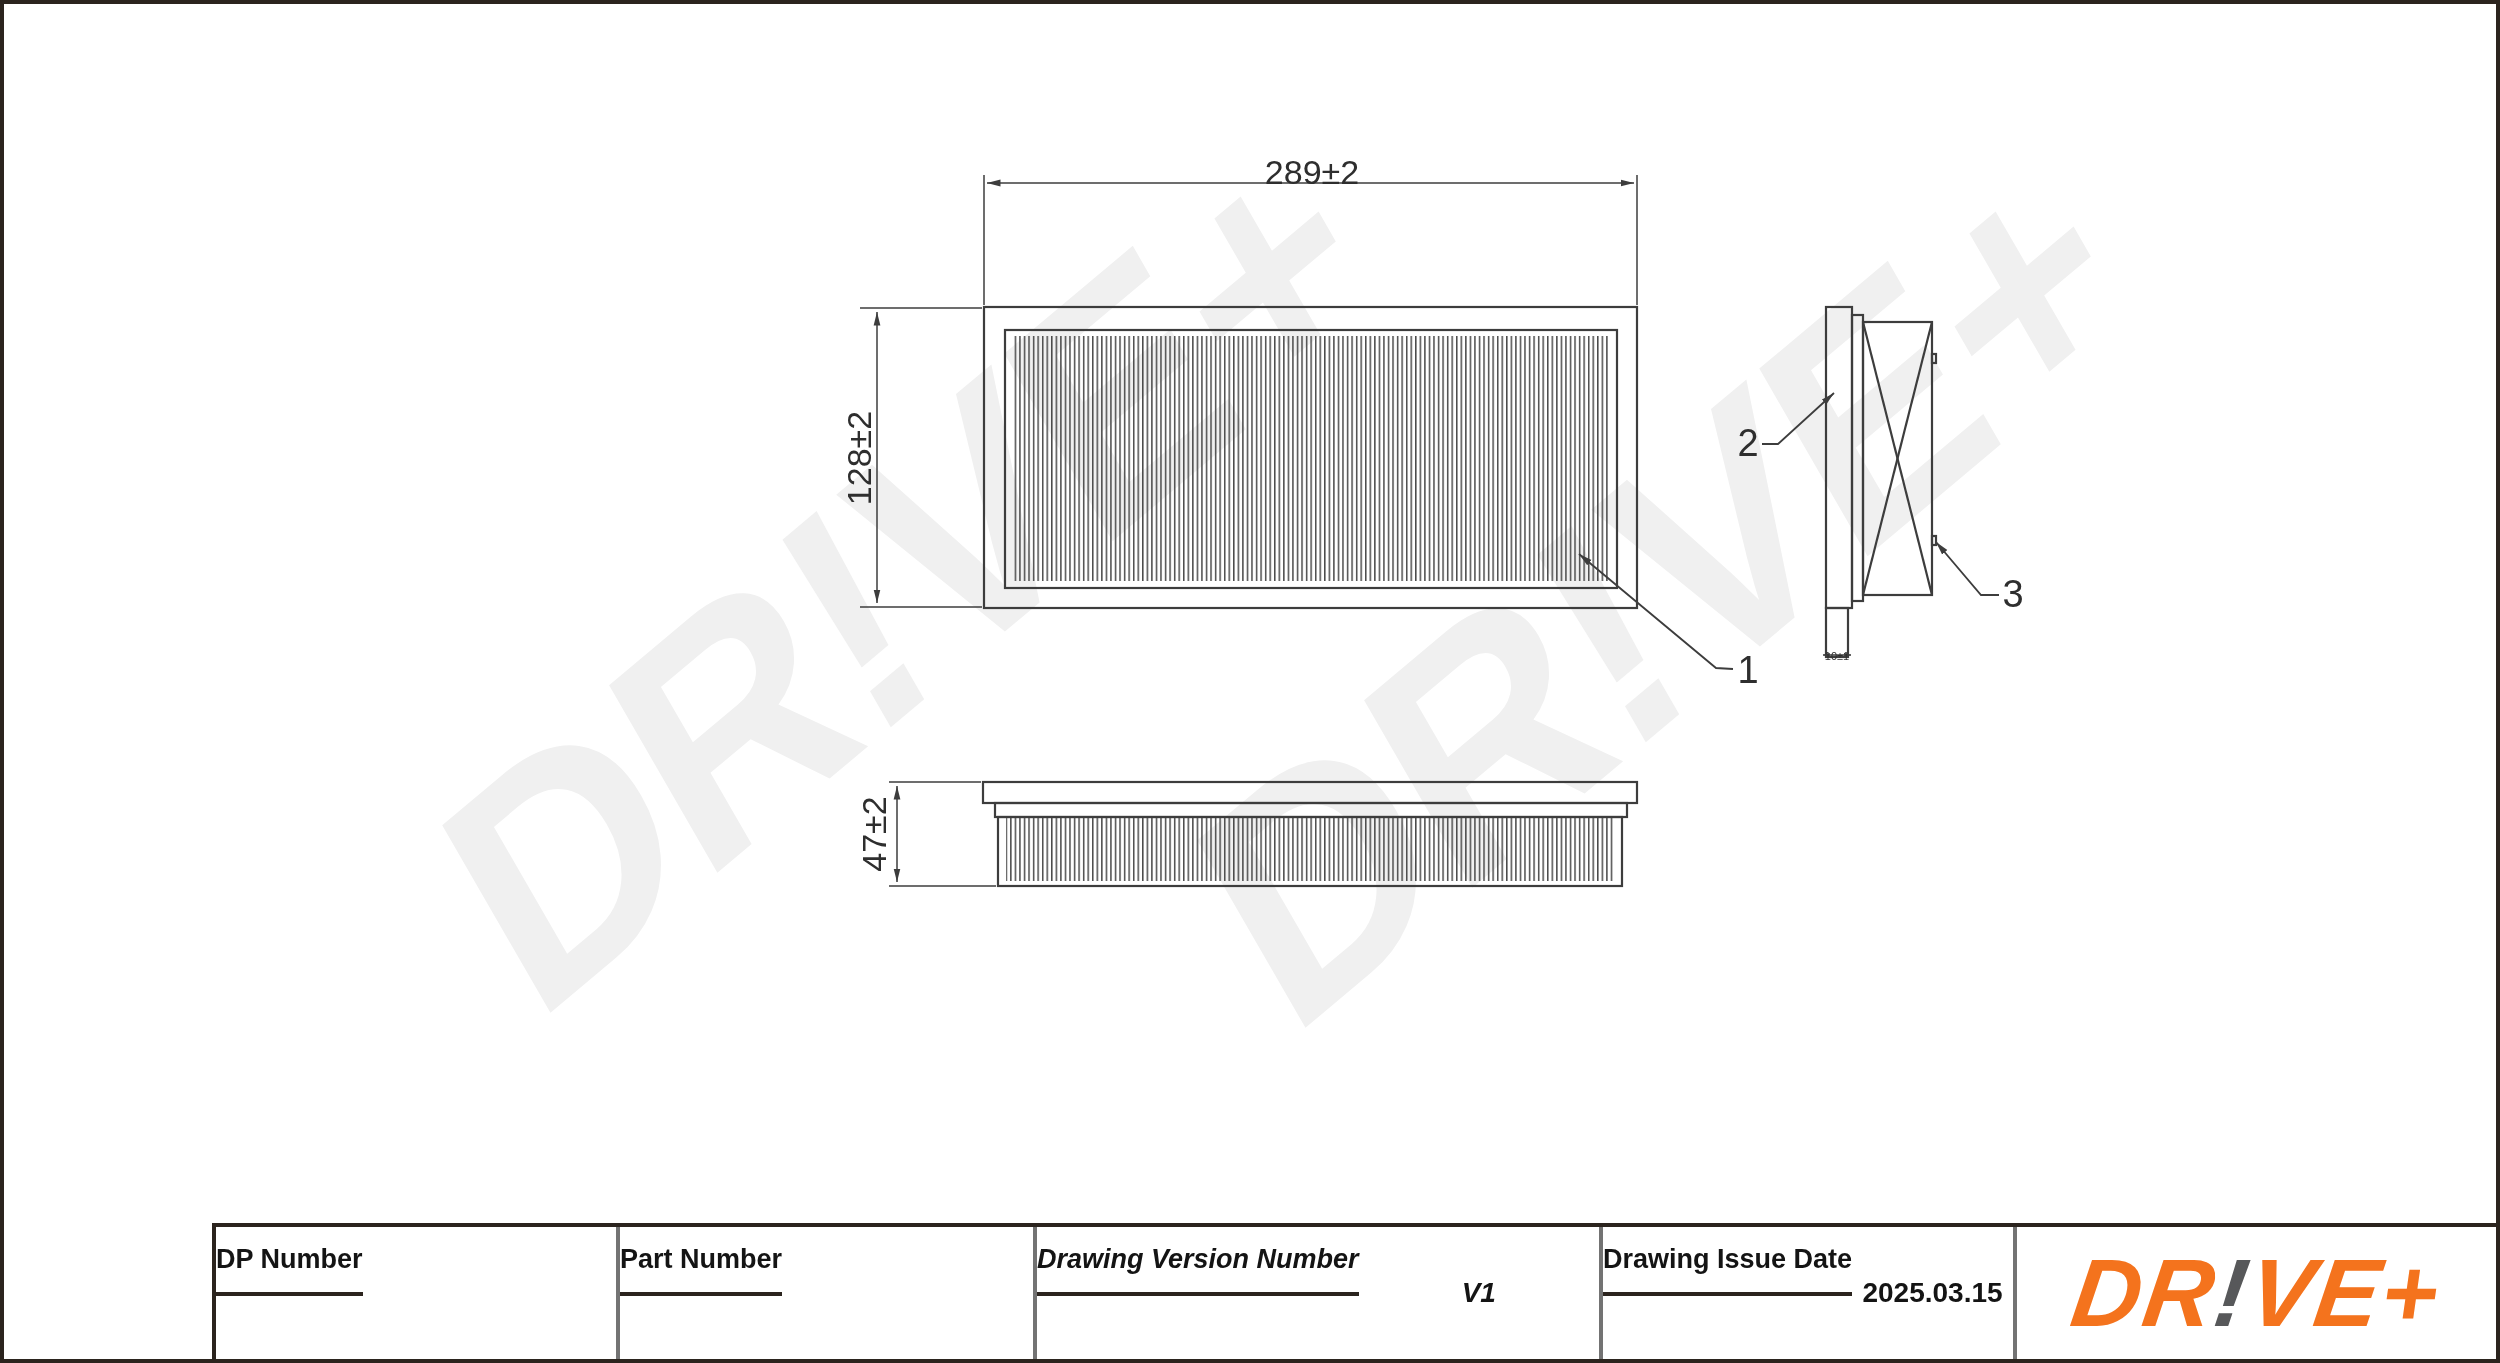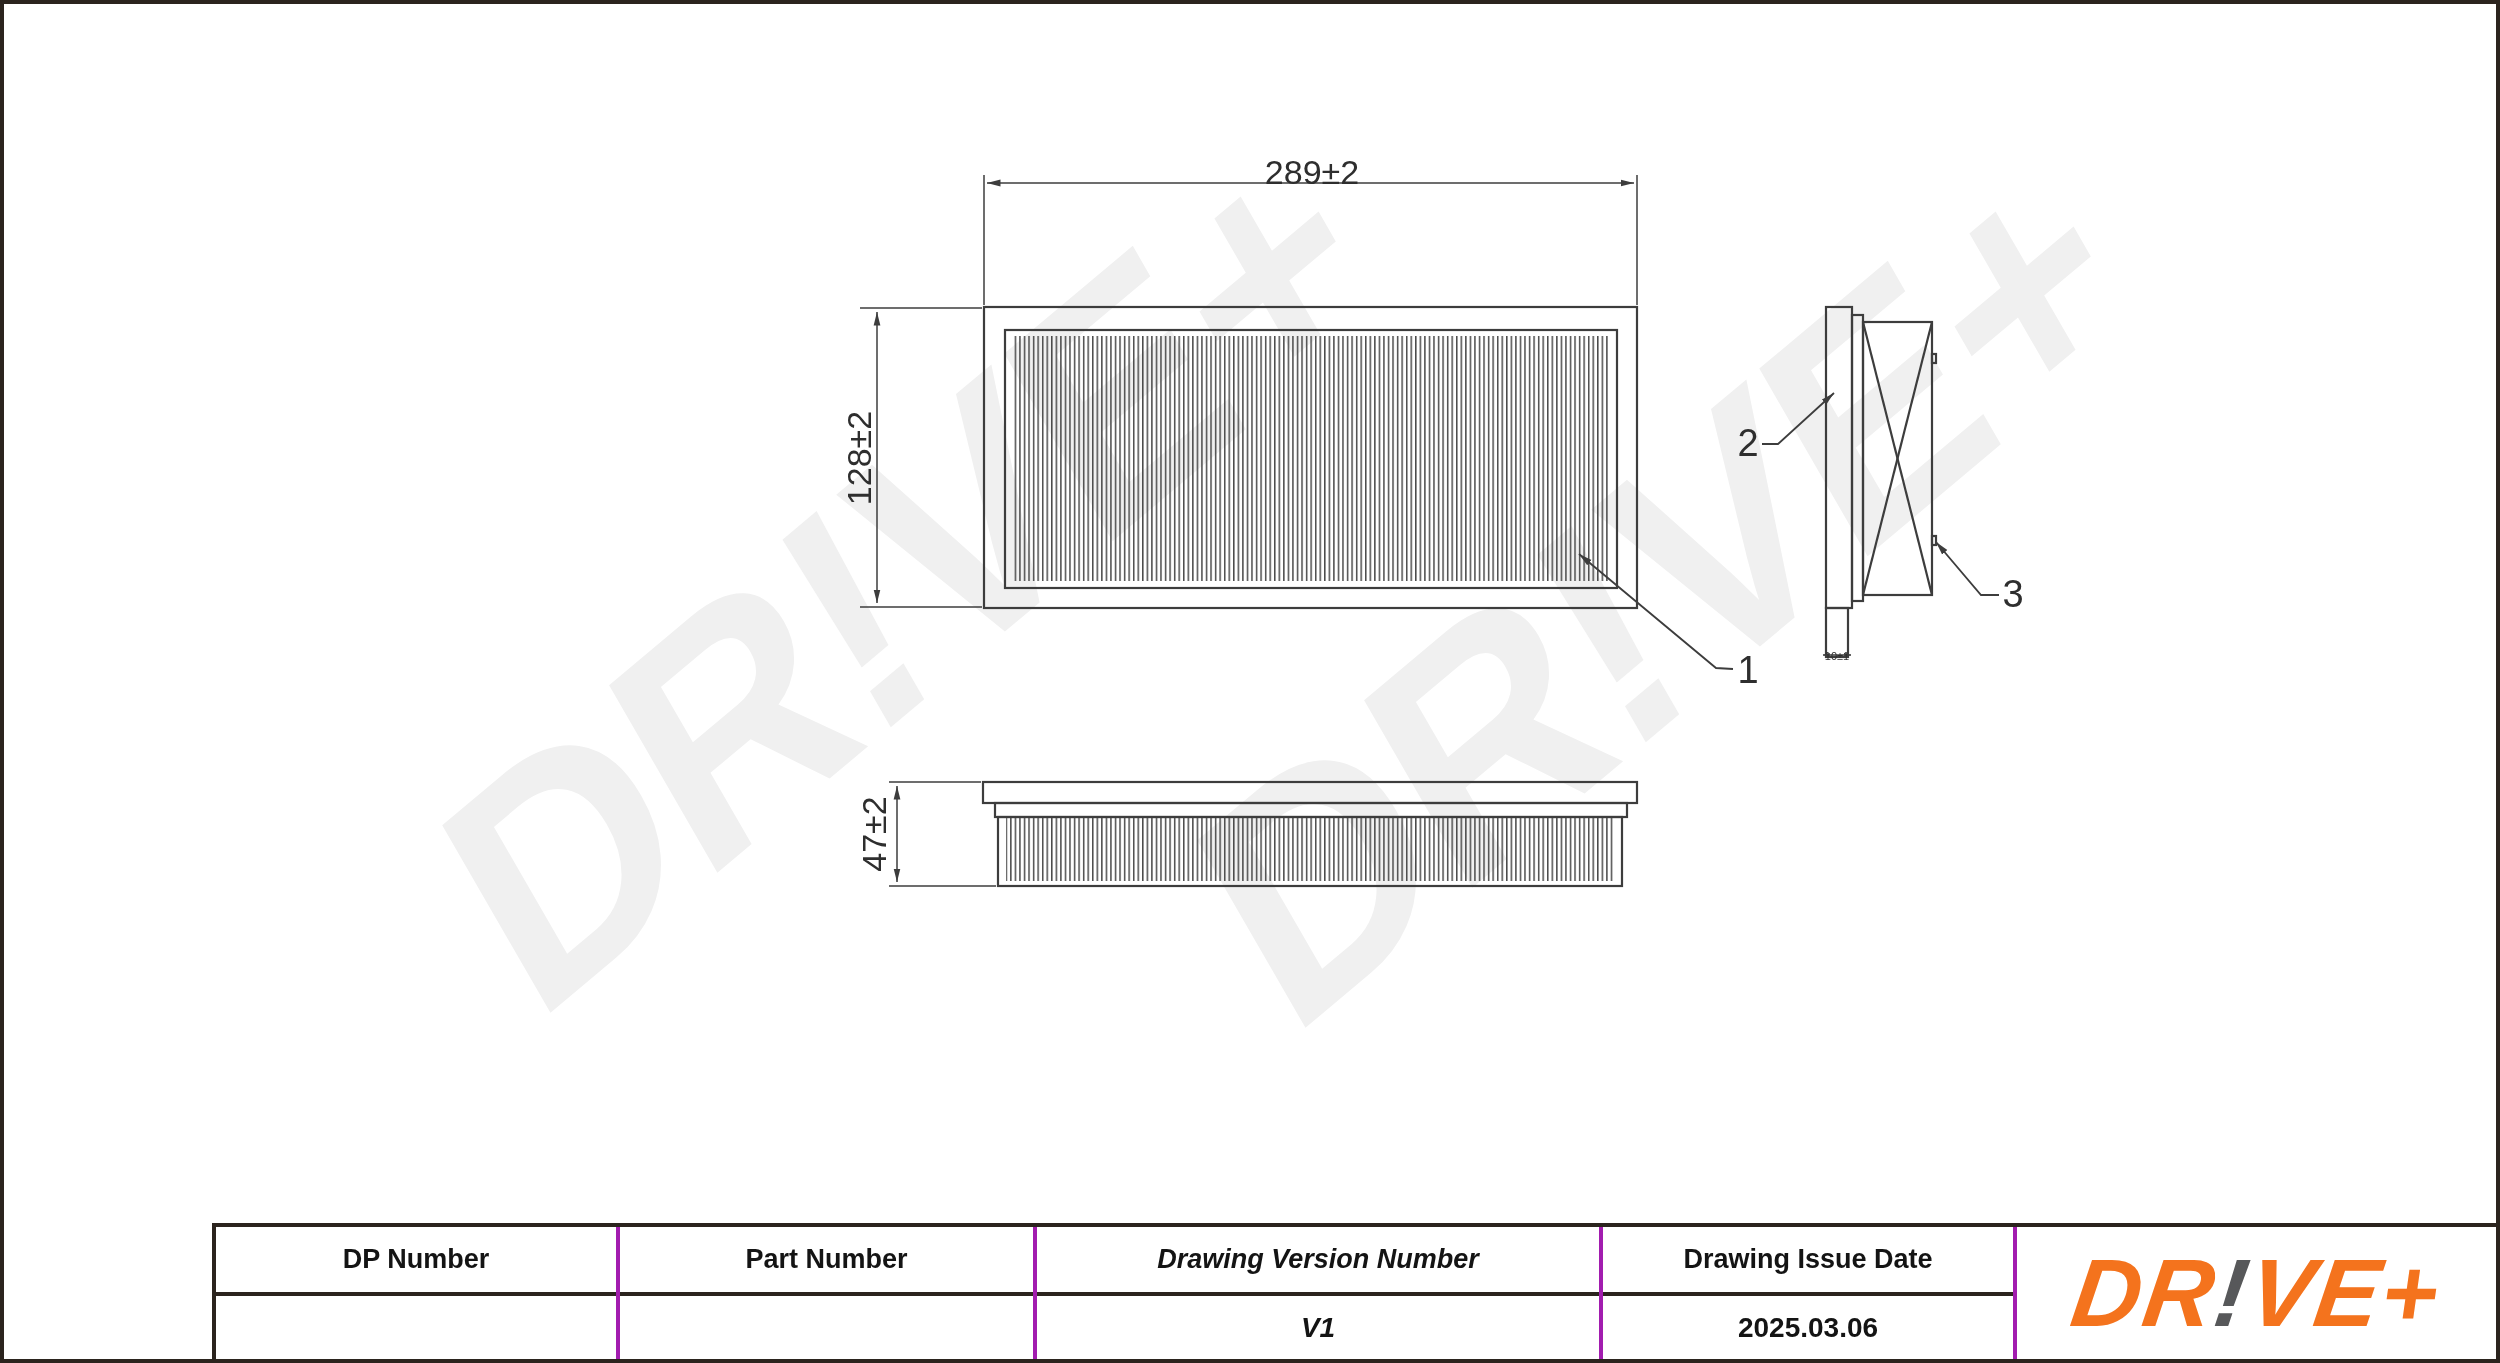--- a/index.html
+++ b/index.html
@@ -56,23 +56,23 @@
     position:absolute;
     left:212px;top:1223px;right:4px;bottom:4px;
     display:flex;
     border-top:4px solid #2b241e;
     border-left:4px solid #2b241e;
     box-sizing:border-box;
     z-index:3;
     background:transparent;
   }
   .tb-col{
-    border-right:4px solid #a21caf;
+    border-right:4px solid #737373;
     box-sizing:border-box;
-    display:flex;flex-direction:column;
+    display:flex;
   }
   .tb-col.c1{width:404px;}
   .tb-col.c2{width:417px;}
   .tb-col.c3{width:566px;font-style:italic;}
   .tb-col.c4{width:414px;}
   .tb-head{
     height:65px;
     border-bottom:4px solid #2b241e;
     box-sizing:content-box;
     display:flex;align-items:center;justify-content:center;
@@ -183,21 +183,21 @@
     </div>
     <div class="tb-col c2">
       <div class="tb-head">Part Number</div>
     </div>
     <div class="tb-col c3">
       <div class="tb-head">Drawing Version Number</div>
       <div class="tb-val">V1</div>
     </div>
     <div class="tb-col c4">
       <div class="tb-head">Drawing Issue Date</div>
-      <div class="tb-val">2025.03.06</div>
+      <div class="tb-val">2025.03.15</div>
     </div>
     <div class="logo-cell">
       <div class="logo">
         <span class="seg-orange">DR</span><span class="seg-gray">!</span><span class="seg-orange">VE+</span>
       </div>
     </div>
   </div>
 
   <div class="page-border"></div>
 </div>

